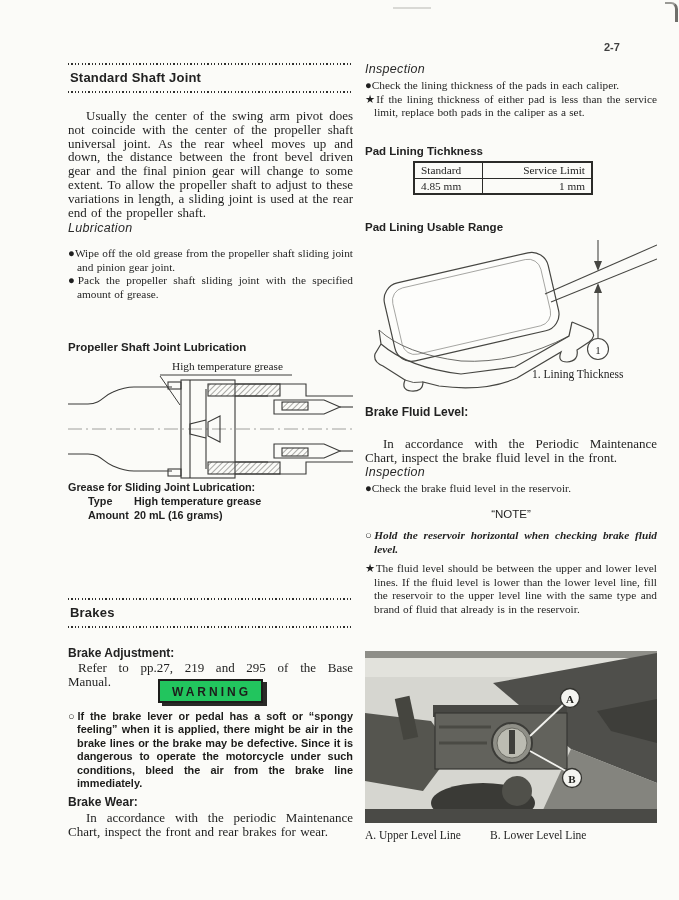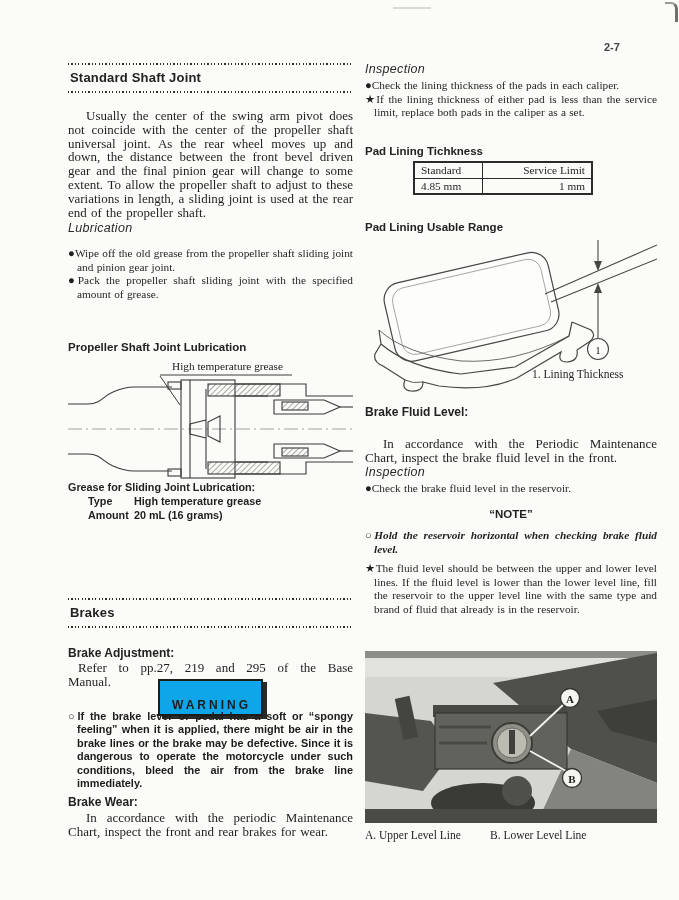--- a/index.html
+++ b/index.html
@@ -40,37 +40,37 @@
   .step { font-size:11.3px; line-height:13.6px; text-align:justify;
     padding-left:9px; text-indent:-9px; word-spacing:.5px; }
   .bullet { display:inline; }
   .spec-row { font-family:"Liberation Sans", sans-serif; font-weight:bold;
     font-size:10.8px; line-height:14px; display:flex; }
   .spec-key { width:66px; padding-left:20px; }
   .warn-badge-wrap { text-align:center; }
   .warn-badge {
     display:inline-block; font-family:"Liberation Sans", sans-serif;
     font-weight:bold; font-size:12px; letter-spacing:3px;
-    border:2px solid #1d1d1b; background:#0ea5e9; color:#1d1d1b;
-    padding:17px 10px 2px 12px; box-shadow:4px 3px 0 #2a2a28;
+    border:2px solid #1d1d1b; background:#22c55e; color:#1d1d1b;
+    padding:4px 10px 2px 12px; box-shadow:4px 3px 0 #2a2a28;
   }
   .warn-text {
     font-family:"Liberation Sans", sans-serif; font-weight:bold;
     font-size:10.9px; line-height:13.4px; text-align:justify;
     padding-left:9px; text-indent:-9px; color:#1c1c1a;
   }
   .pad-table { border-collapse:collapse; font-size:11.3px;margin-left:48px; }
   .pad-table td {
     border:1px solid #2b2b29; height:16px; padding:0 6px;
   }
   .pad-table { border:2px solid #2b2b29; }
   .pad-table .c1 { width:66px; }
   .pad-table .c2 { width:106px; text-align:right; }
   .note-head { text-align:center; font-family:"Liberation Sans", sans-serif;
-    font-weight:bold; font-size:11.5px; }
+    font-weight:normal; font-size:11.5px; }
   .note-italic { font-style:italic; font-weight:bold; font-family:"Liberation Serif", serif; }
   .caption { font-size:11.5px; }
   svg text { font-family:"Liberation Serif", serif; }
   .photo-caps { display:flex; font-size:11.5px; }
   .artifact { position:absolute; background:#9a9a96; }
 </style>
 </head>
 <body>
 
 <div class="page">

